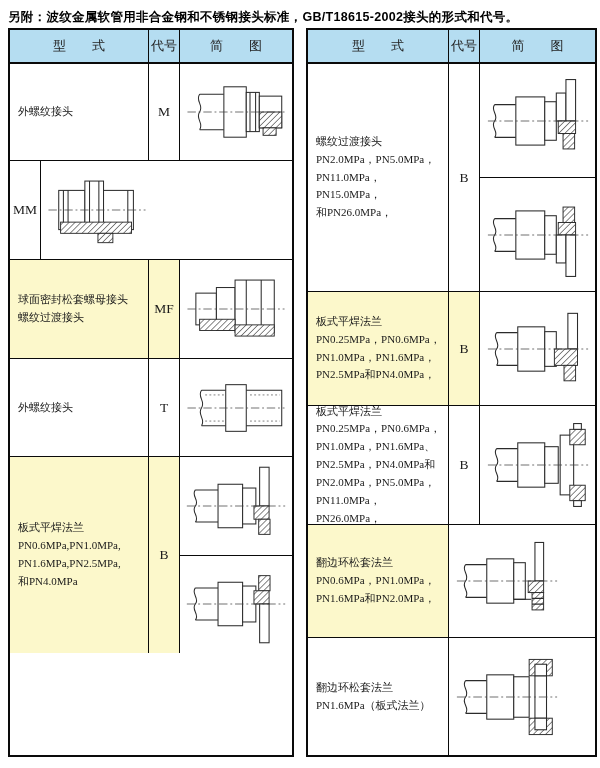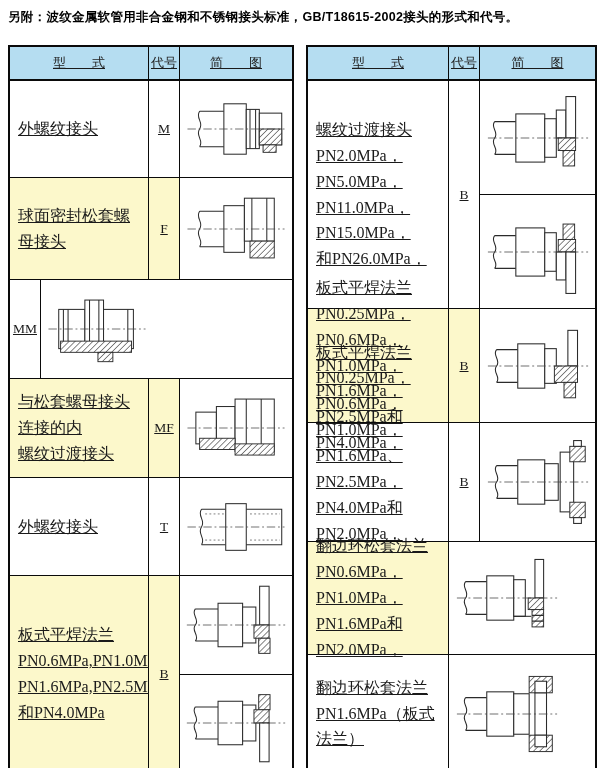--- a/index.html
+++ b/index.html
@@ -3,40 +3,40 @@
 <meta charset="utf-8">
 <style>
   * { margin:0; padding:0; box-sizing:border-box; }
   html,body { width:600px; background:#ffffff; }
   body { height:768px; font-family:"Liberation Serif", serif; color:#1a1a1a; overflow:hidden; }
 
   .page { padding:0 8px; }
   .doc-title {
     font-family:"Liberation Sans", sans-serif;
     font-weight:bold; font-size:12.5px; color:#000;
-    padding:9px 0 19px 0; letter-spacing:0.3px;
+    padding:9px 0 2px 0; letter-spacing:0.3px;
   }
 
-  .tables { display:flex; gap:12px;text-decoration:underline; }
+  .tables { display:flex; gap:12px; }
   .tbl { border:2px solid #0a0a0a; background:#fff; }
   .tbl-left  { width:287px; }
   .tbl-right { width:291px; }
 
   .hdr {
     display:flex; height:34px; background:#b5ddf1;
     border-bottom:2px solid #0a0a0a;
     font-size:13px; color:#222; font-family:"Liberation Sans", sans-serif;
   }
   .hdr > div { display:flex; align-items:center; justify-content:center; }
 
   .row { display:flex; border-bottom:1px solid #0a0a0a; }
   .row:last-child { border-bottom:none; }
 
   .c-type { display:flex; align-items:center; padding:4px 3px 4px 8px;
-            font-size:16px; line-height:1.62; white-space:pre-line; }
+            font-size:11px; line-height:1.62; white-space:pre-line; }
   .c-code { display:flex; align-items:center; justify-content:center;
             font-size:13.5px; }
   .c-diag { display:flex; flex-direction:column; }
   .sub { flex:1; display:flex; align-items:center; justify-content:center; }
   .sub + .sub { border-top:1px solid #0a0a0a; }
 
   .tbl-left  .c-type { width:139px; border-right:1px solid #0a0a0a; }
   .tbl-left  .c-code { width:31px;  border-right:1px solid #0a0a0a; }
   .tbl-left  .c-diag { width:112px; }
   .tbl-right .c-type { width:141px; border-right:1px solid #0a0a0a; }
@@ -89,36 +89,20 @@
             <path class="ln" d="M70,24 V66 M76,24 V66"></path>
             <rect class="wh" x="80" y="28" width="24" height="34"></rect>
             <rect class="hx" x="80" y="45" width="24" height="17"></rect>
             <rect class="hx" x="84" y="62" width="14" height="8"></rect>
             <line class="cl" x1="3" y1="45" x2="107" y2="45"></line>
           </svg>
         </div>
           </div>
       </div>
 
-      <div class="row" style="height:102px">
-        <div class="c-type hl">球面密封松套螺母接头</div>
-        <div class="c-code hl">F</div>
-        <div class="c-diag">
-            <div class="sub">
-          <svg class="diag" width="104" height="84" viewBox="0 0 110 90">
-            <path class="ln" d="M16,26 c-5,7 5,12 0,19 c-5,7 5,12 0,19 M16,26 H42 M16,64 H42"></path>
-            <rect class="wh" x="42" y="20" width="22" height="50"></rect>
-            <rect class="wh" x="64" y="12" width="32" height="46"></rect>
-            <path class="ln" d="M72,12 V58 M88,12 V58"></path>
-            <rect class="hx" x="70" y="58" width="26" height="18"></rect>
-            <line class="cl" x1="3" y1="45" x2="107" y2="45"></line>
-          </svg>
-        </div>
-          </div>
-      </div>
 
       <div class="row" style="height:99px">
         <div class="c-code">MM</div>
         <div class="c-diag">
             <div class="sub">
           <svg class="diag" width="104" height="84" viewBox="0 0 110 90">
             <rect class="wh" x="14" y="24" width="28" height="42"></rect>
             <path class="ln" d="M19,24 V66 M24,24 V66"></path>
             <rect class="wh" x="42" y="14" width="20" height="52"></rect>
             <path class="ln" d="M47,14 V66 M57,14 V66"></path>
@@ -126,21 +110,21 @@
             <path class="ln" d="M88,24 V66"></path>
             <rect class="hx" x="16" y="58" width="76" height="12"></rect>
             <rect class="hx" x="56" y="70" width="16" height="10"></rect>
             <line class="cl" x1="3" y1="45" x2="107" y2="45"></line>
           </svg>
         </div>
           </div>
       </div>
 
       <div class="row" style="height:99px">
-        <div class="c-type hl">与松套螺母接头连接的内
+        <div class="c-type hl">球面密封松套螺母接头
 螺纹过渡接头</div>
         <div class="c-code hl">MF</div>
         <div class="c-diag">
             <div class="sub">
           <svg class="diag" width="104" height="84" viewBox="0 0 110 90">
             <rect class="wh" x="12" y="28" width="22" height="34"></rect>
             <rect class="wh" x="34" y="22" width="20" height="46"></rect>
             <rect class="wh" x="54" y="14" width="42" height="56"></rect>
             <path class="ln" d="M66,14 V70 M82,14 V70"></path>
             <rect class="hx" x="16" y="56" width="38" height="12"></rect>

